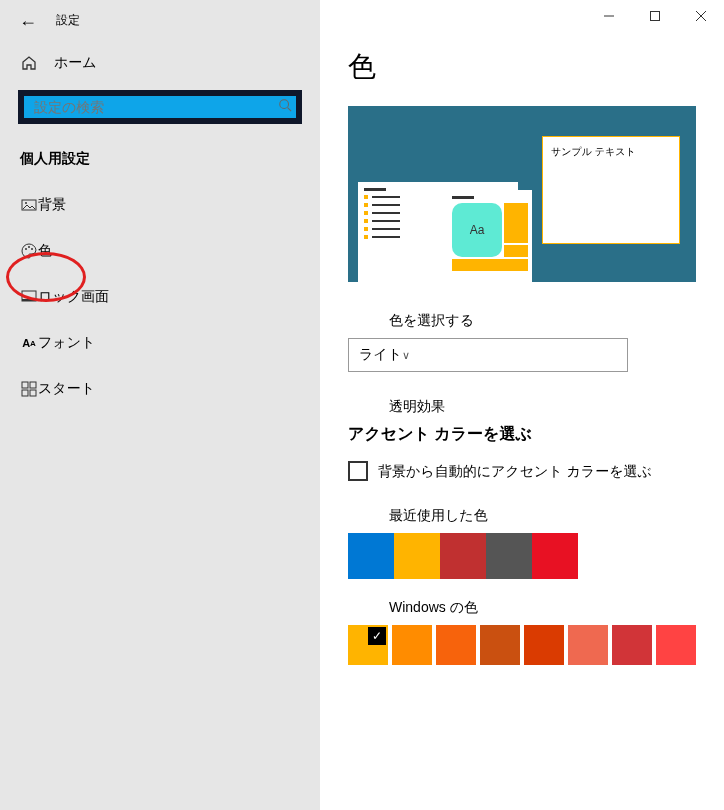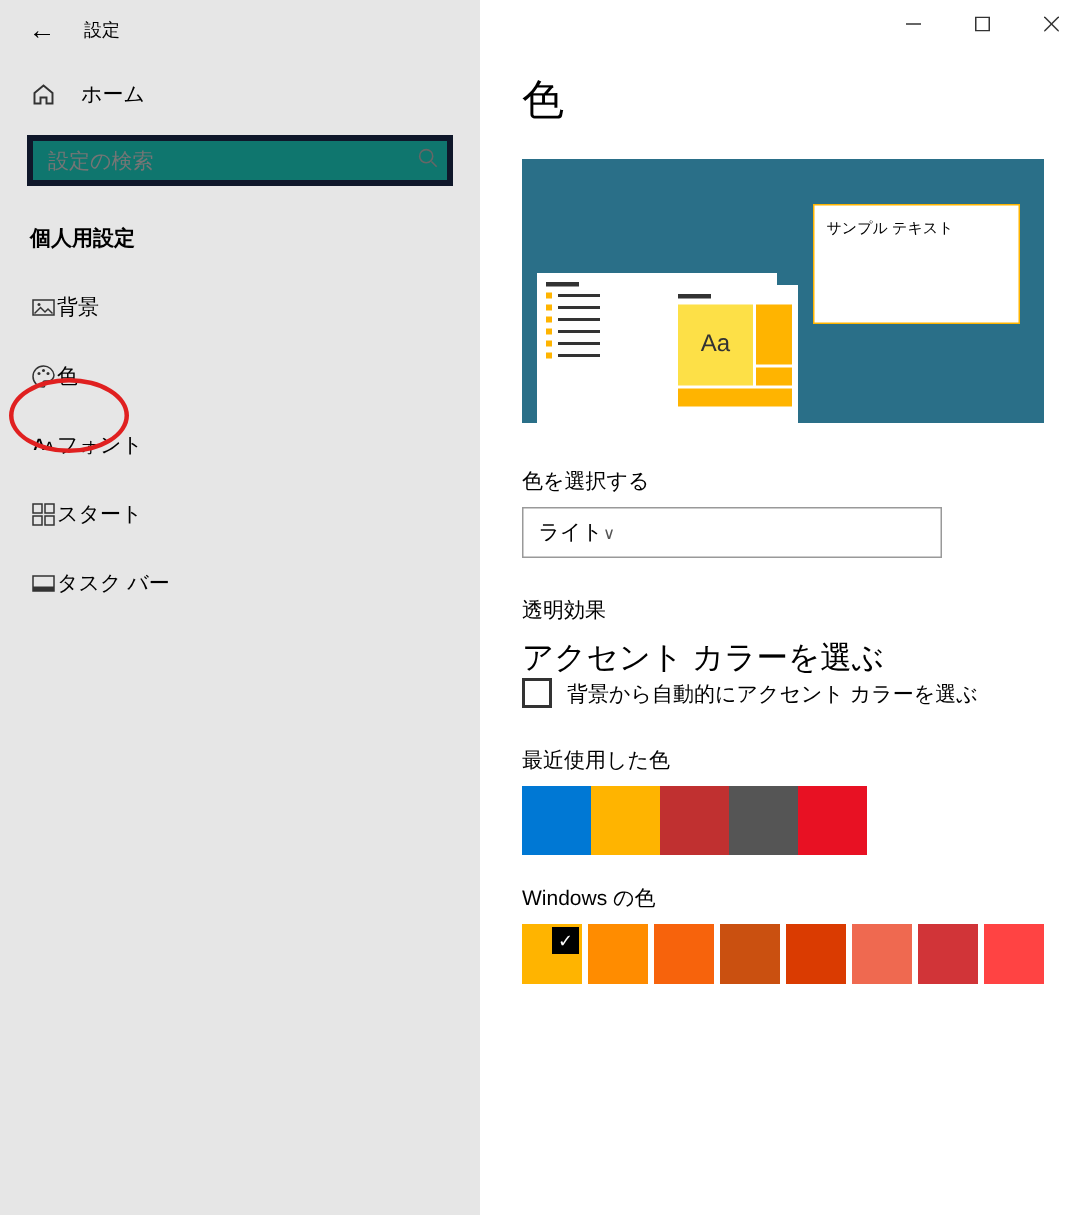--- a/index.html
+++ b/index.html
@@ -3,53 +3,53 @@
 <meta charset="utf-8">
 <style>
 * { margin: 0; padding: 0; box-sizing: border-box; font-family: "Yu Gothic UI", "Meiryo", sans-serif; }
 body { width: 724px; height: 810px; background: #fff; display: flex; overflow: hidden; }
 .sidebar { width: 330px; background: #e6e6e6; display: flex; flex-direction: column; }
 .titlebar { height: 40px; display: flex; align-items: center; padding: 0 8px; }
 .back-btn { width: 40px; height: 40px; display: flex; align-items: center; justify-content: center; font-size: 18px; }
 .title-text { font-size: 12px; margin-left: 8px; }
 .home-row { display: flex; align-items: center; padding: 12px 20px; gap: 16px; font-size: 14px; }
 .search { margin: 4px 18px 18px 18px; position: relative; }
-.search input { width: 100%; height: 34px; border: 4px solid #0f172a; background: #0f766e; padding: 0 34px 0 10px; font-size: 14px; outline: none; }
+.search input { width: 100%; height: 34px; border: 6px solid #0f172a; background: #0ea5e9; padding: 0 34px 0 10px; font-size: 14px; outline: none; }
 .search .sicon { position: absolute; right: 10px; top: 8px; font-size: 14px; color: #666; }
 .section-header { padding: 8px 20px 14px 20px; font-size: 14px; font-weight: 600; }
 .nav-item { display: flex; align-items: center; padding: 14px 20px; font-size: 14px; position: relative; }
 .nav-item[data-selected="true"] { background: transparent; }
 .icon { width: 18px; height: 18px; display: inline-flex; align-items: center; justify-content: center; font-size: 16px; }
 .circle-highlight { position: absolute; left: 6px; top: 252px; width: 80px; height: 50px; border: 3px solid #e02020; border-radius: 50%; pointer-events: none; }
 .main { flex: 1; display: flex; flex-direction: column; }
 .winbtns { height: 40px; display: flex; justify-content: flex-end; }
 .winbtn { width: 46px; height: 32px; display: flex; align-items: center; justify-content: center; font-size: 12px; }
 .content { padding: 8px 28px 0 28px; overflow: hidden; }
 h1 { font-size: 28px; font-weight: 400; margin-bottom: 20px; }
 .preview { background: #2a6f88; height: 176px; position: relative; margin-bottom: 30px; }
 .preview .win1 { position: absolute; left: 10px; bottom: 0; width: 160px; height: 100px; background: #fff; padding: 6px; }
 .preview .win2 { position: absolute; left: 100px; bottom: 0; width: 84px; height: 92px; background: #fff; padding: 6px 4px; }
 .preview .bar { width: 22px; height: 3px; background: #333; margin-bottom: 4px; }
 .preview .lines { display: flex; flex-direction: column; gap: 4px; }
 .preview .line { display: flex; align-items: center; gap: 4px; }
 .preview .dot { width: 4px; height: 4px; background: #ffb400; }
 .preview .lt { width: 28px; height: 2px; background: #333; }
 .preview .tiles { display: grid; grid-template-columns: 50px 24px; grid-template-rows: 40px 12px 12px; gap: 2px; }
-.preview .t1 { grid-column: 1; grid-row: 1/3; background: #fde047; display:flex; align-items:center; justify-content:center; color:#333; font-size:16px;}
+.preview .t1 { grid-column: 1; grid-row: 1/3; background: #5eead4; display:flex; align-items:center; justify-content:center; color:#333; font-size:12px;border-radius:10px;}
 .preview .t2 { background: #ffb400; }
 .preview .t3 { background: #ffb400; }
 .preview .t4 { background: #ffb400; grid-column:1/3;}
-.preview .sample { position: absolute; right: 16px; top: 30px; width: 138px; height: 80px; background: #fff; border: 1px solid #ffb400; padding: 8px; font-size: 10px; }
-.label { font-size: 14px; margin-bottom: 8px; }
+.preview .sample { position: absolute; right: 16px; top: 30px; width: 138px; height: 108px; background: #fff; border: 1px solid #ffb400; padding: 8px; font-size: 10px; }
+.label { font-size: 14px; margin-bottom: 8px; margin-left: 41px; }
 .dropdown { width: 280px; height: 34px; border: 1px solid #999; display: flex; align-items: center; padding: 0 10px; font-size: 14px; margin-bottom: 26px; }
 .dropdown .ch { font-size: 11px; color: #555; }
 .toggle-row { display: flex; align-items: center; gap: 12px; margin-bottom: 30px; }
 .toggle { width: 44px; height: 20px; border: 1px solid #333; border-radius: 10px; position: relative; }
 .toggle .knob { width: 12px; height: 12px; background: #333; border-radius: 50%; position: absolute; left: 3px; top: 3px; }
-h2 { font-size: 21px; font-weight: 400; }
+h2 { font-size: 16px; font-weight: 700; margin-bottom: 16px; }
 .check-row { display: flex; align-items: flex-end; gap: 10px; font-size: 14px; margin-bottom: 26px; }
 .checkbox { width: 20px; height: 20px; border: 2px solid #333; }
 .swatch-row { display: flex; gap: 0; margin-bottom: 20px; }
 .swatch { width: 46px; height: 46px; position: relative; }
 .grid-row { display: flex; gap: 4px; }
 .gw { width: 40px; height: 40px; position: relative; }
 .gw .chk { position: absolute; right: 2px; top: 2px; width: 18px; height: 18px; background: #000; color: #fff; font-size: 12px; display:flex; align-items:center; justify-content:center; }
 </style>
 </head>
 <body>
@@ -95,42 +95,42 @@
         <svg width="16" height="16" viewBox="0 0 16 16">
           <path d="M8 1a7 7 0 100 14c1 0 1-1 0-2s0-2 1-2h2a4 4 0 004-4 7 7 0 00-7-6z" fill="none" stroke="#333"></path>
           <circle cx="5" cy="6" r="1" fill="#333"></circle>
           <circle cx="8" cy="4" r="1" fill="#333"></circle>
           <circle cx="11" cy="6" r="1" fill="#333"></circle>
         </svg>
       </span>
     <span>色</span>
   </div>
   <div class="nav-item">
+    <span class="icon">
+        <svg width="16" height="16" viewBox="0 0 16 16">
+          <rect x="1" y="2" width="14" height="10" fill="none" stroke="#333"></rect>
+          <rect x="1" y="10" width="14" height="2" fill="#333"></rect>
+        </svg>
+      </span>
+    <span>ロック画面</span>
+  </div>
+  <div class="nav-item">
     <span class="icon" style="font-size:11px;font-weight:bold;">A<span style="font-size:8px;">A</span></span>
     <span>フォント</span>
   </div>
   <div class="nav-item">
     <span class="icon">
         <svg width="16" height="16" viewBox="0 0 16 16">
           <rect x="1" y="1" width="6" height="6" fill="none" stroke="#333"></rect>
           <rect x="9" y="1" width="6" height="6" fill="none" stroke="#333"></rect>
           <rect x="1" y="9" width="6" height="6" fill="none" stroke="#333"></rect>
           <rect x="9" y="9" width="6" height="6" fill="none" stroke="#333"></rect>
         </svg>
       </span>
     <span>スタート</span>
-  </div>
-  <div class="nav-item">
-    <span class="icon">
-        <svg width="16" height="16" viewBox="0 0 16 16">
-          <rect x="1" y="3" width="14" height="10" fill="none" stroke="#333"></rect>
-          <rect x="1" y="10" width="14" height="3" fill="#333"></rect>
-        </svg>
-      </span>
-    <span>タスク バー</span>
   </div>
 
   <div class="circle-highlight"></div>
 </div>
 
 <div class="main">
   <div class="winbtns">
     <div class="winbtn">
         <svg width="10" height="10">
           <line x1="0" y1="5" x2="10" y2="5" stroke="#333"></line>

